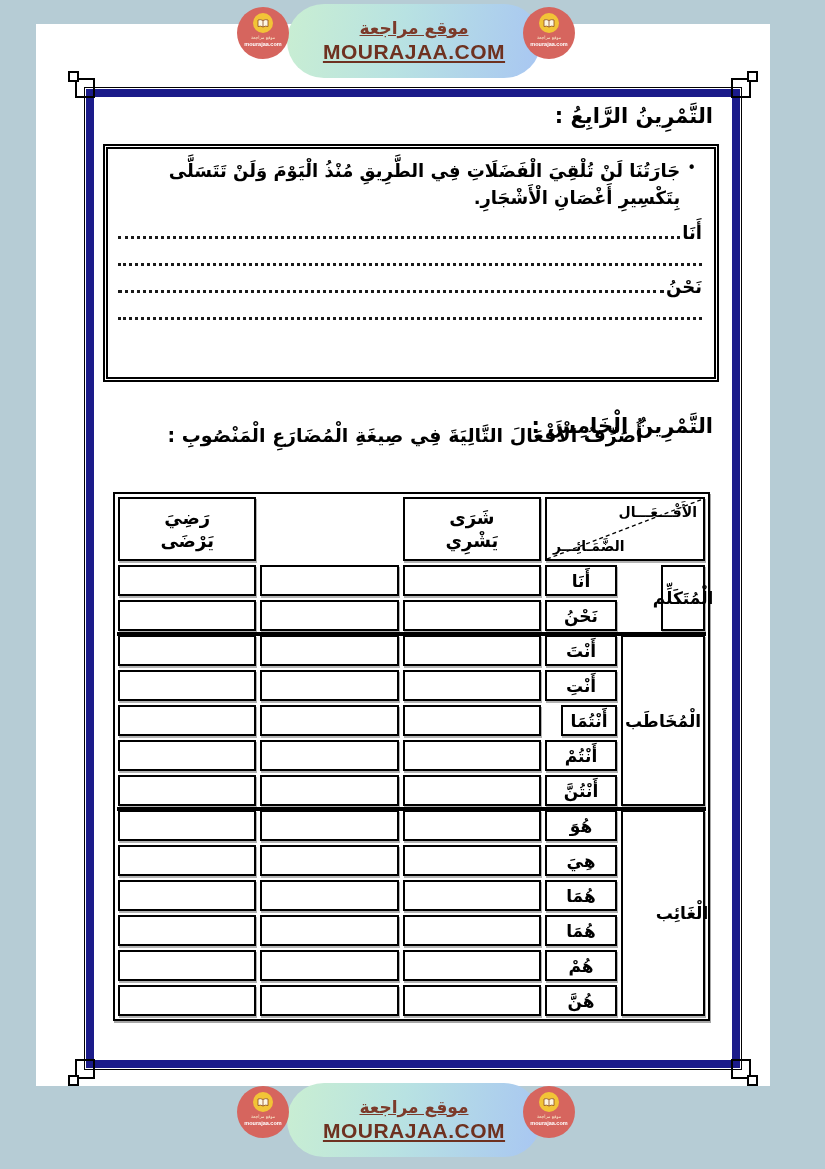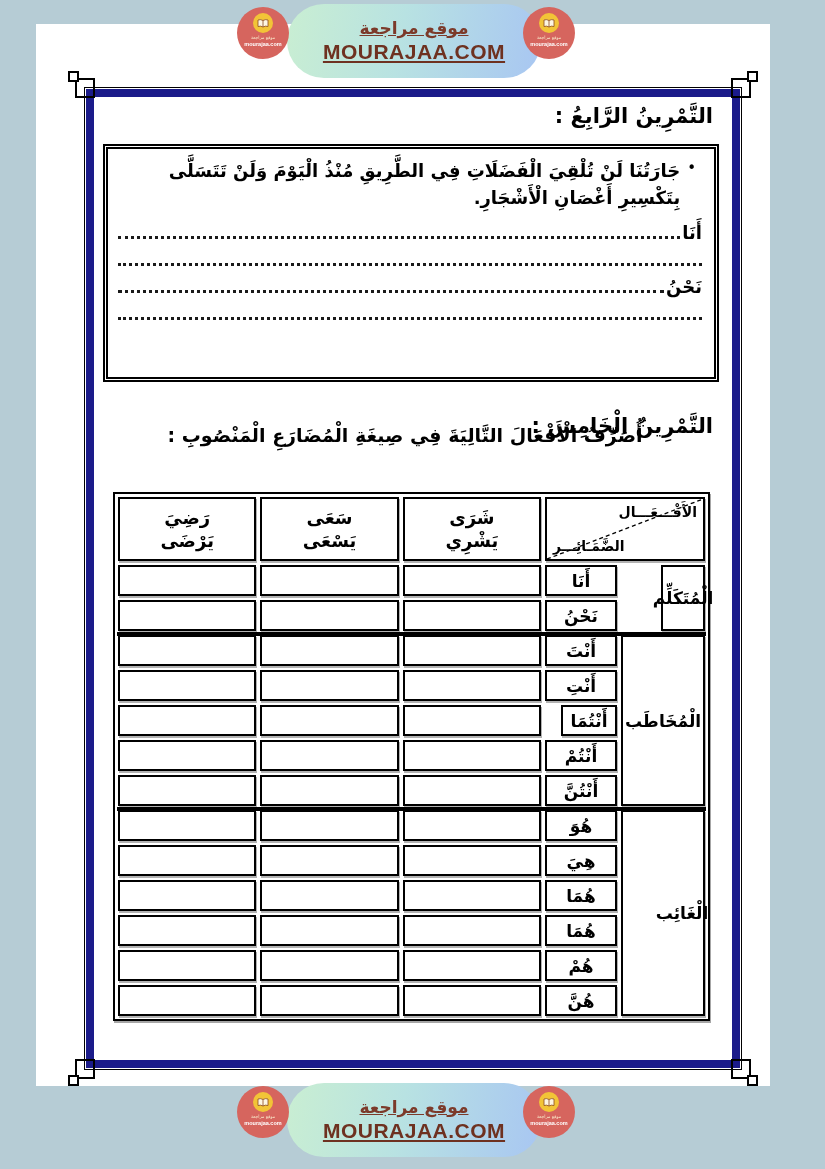--- a/index.html
+++ b/index.html
@@ -176,24 +176,20 @@
     <div class="tcell corner-cell" style="grid-area: 1 / 1 / auto / span 2;">
       <svg preserveAspectRatio="none" viewBox="0 0 100 100">
         <line x1="0" y1="100" x2="100" y2="0" stroke="#000" stroke-width="1.3" stroke-dasharray="4 3" vector-effect="non-scaling-stroke"></line>
       </svg>
       <span class="corner-top">الأَفْـــعَـــال</span>
       <span class="corner-bottom">الضَّمَـائِـــر</span>
     </div>
     <div class="tcell head" style="grid-area: 1 / 3;">
       <span>شَرَى</span>
       <span>يَشْرِي</span>
-    </div>
-    <div class="tcell head" style="grid-area: 1 / 4;">
-      <span>سَعَى</span>
-      <span>يَسْعَى</span>
     </div>
     <div class="tcell head" style="grid-area: 1 / 5;">
       <span>رَضِيَ</span>
       <span>يَرْضَى</span>
     </div>
     <div class="tcell group" style="grid-area: 2 / 1 / span 2; margin-left: 40px;">الْمُتَكَلِّم</div>
     <div class="tcell pronoun" style="grid-area: 2 / 2;">أَنَا</div>
     <div class="tcell answer" style="grid-area: 2 / 3;"></div>
     <div class="tcell answer" style="grid-area: 2 / 4;"></div>
     <div class="tcell answer" style="grid-area: 2 / 5;"></div>

